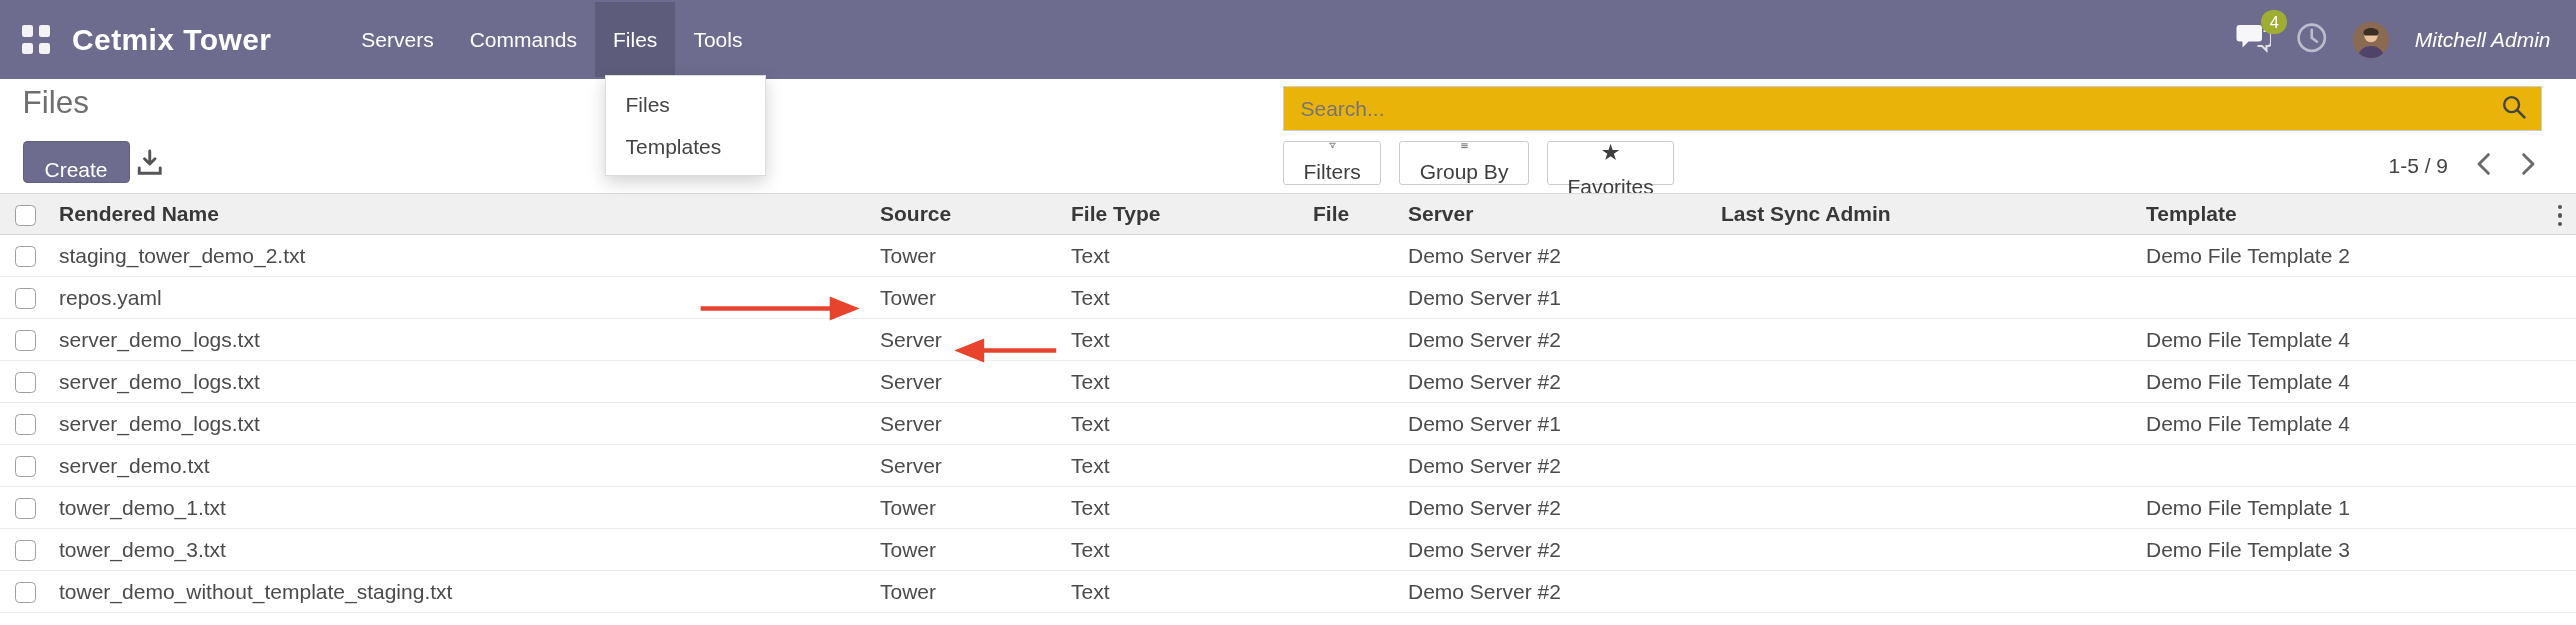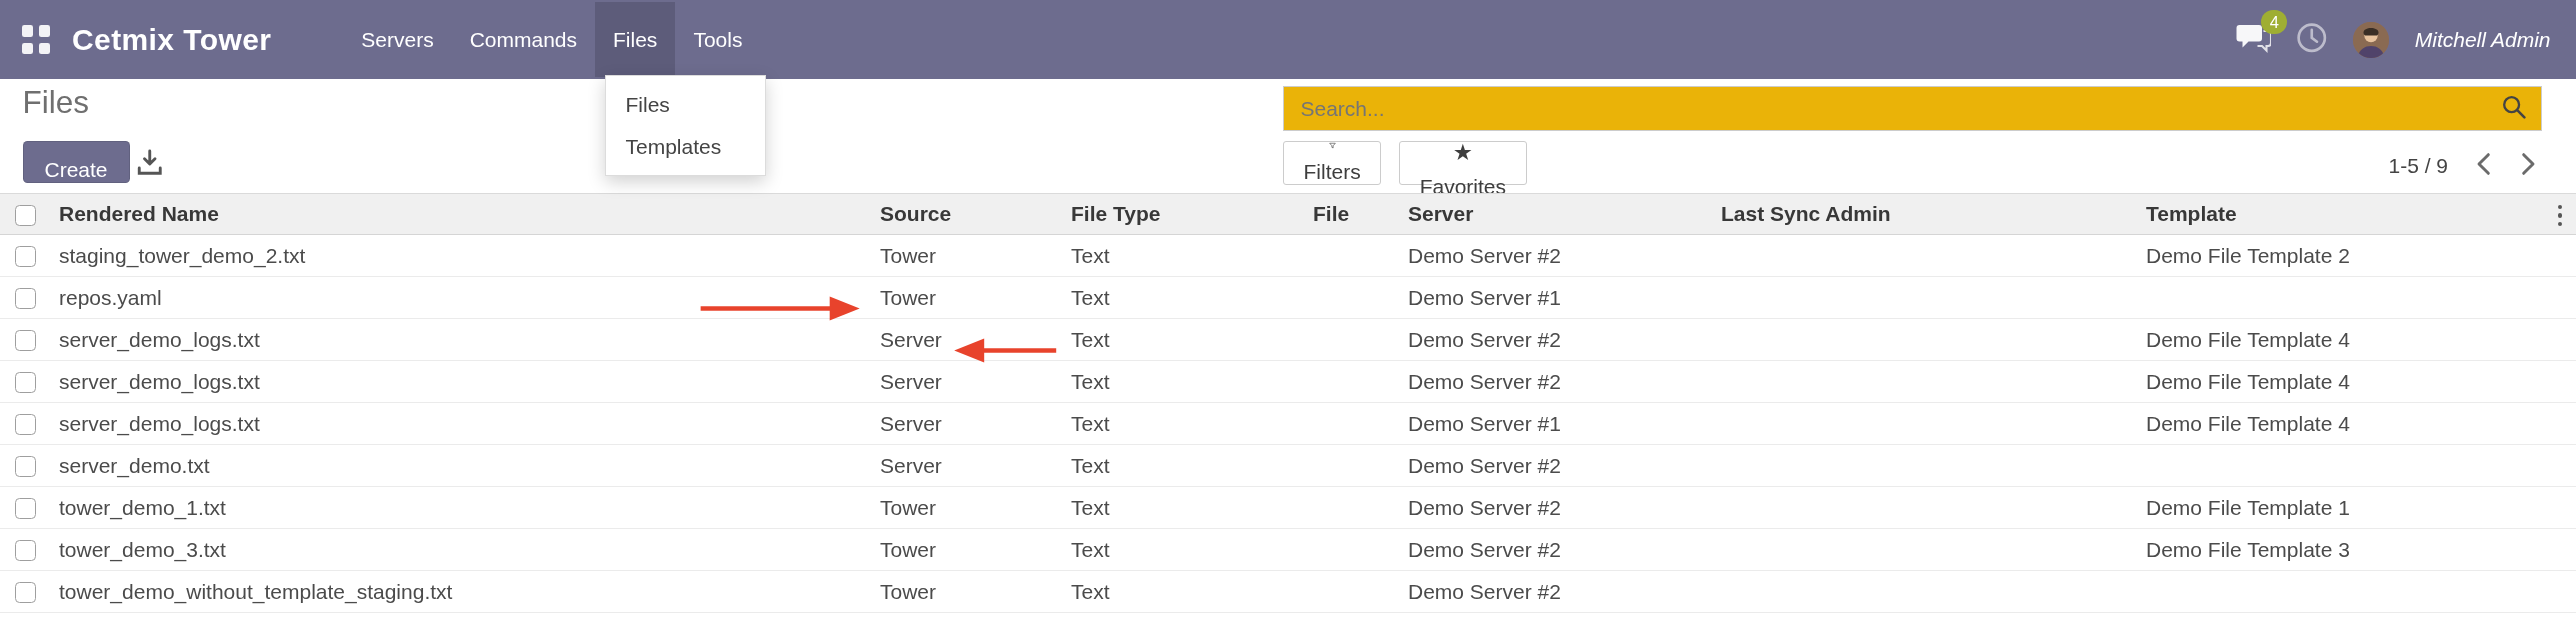--- a/index.html
+++ b/index.html
@@ -170,20 +170,26 @@
 </div>
 
 <div class="filter-btns">
   <button class="cp-btn">
     <svg width="21" height="21" viewBox="0 0 24 24">
       <path d="M3 4h18l-7 8v7l-4-2v-5L3 4z" fill="none" stroke="#3e3e3e" stroke-width="2" stroke-linejoin="round"></path>
     </svg>
     <span>Filters</span>
   </button>
   <button class="cp-btn">
+    <svg width="21" height="21" viewBox="0 0 24 24">
+      <path d="M3 6h18M3 12h18M3 18h18" stroke="#3e3e3e" stroke-width="2.4" stroke-linecap="round"></path>
+    </svg>
+    <span>Group By</span>
+  </button>
+  <button class="cp-btn">
     <span class="star-glyph">★</span>
     <span>Favorites</span>
   </button>
 </div>
 
 <div class="pager">
   <span>1-5 / 9</span>
   <button class="pager-btn">
     <svg width="18" height="24" viewBox="0 0 12 18">
       <path d="M10 2L3 9l7 7" fill="none" stroke="#6b6b6b" stroke-width="2.2" stroke-linecap="round" stroke-linejoin="round"></path>

